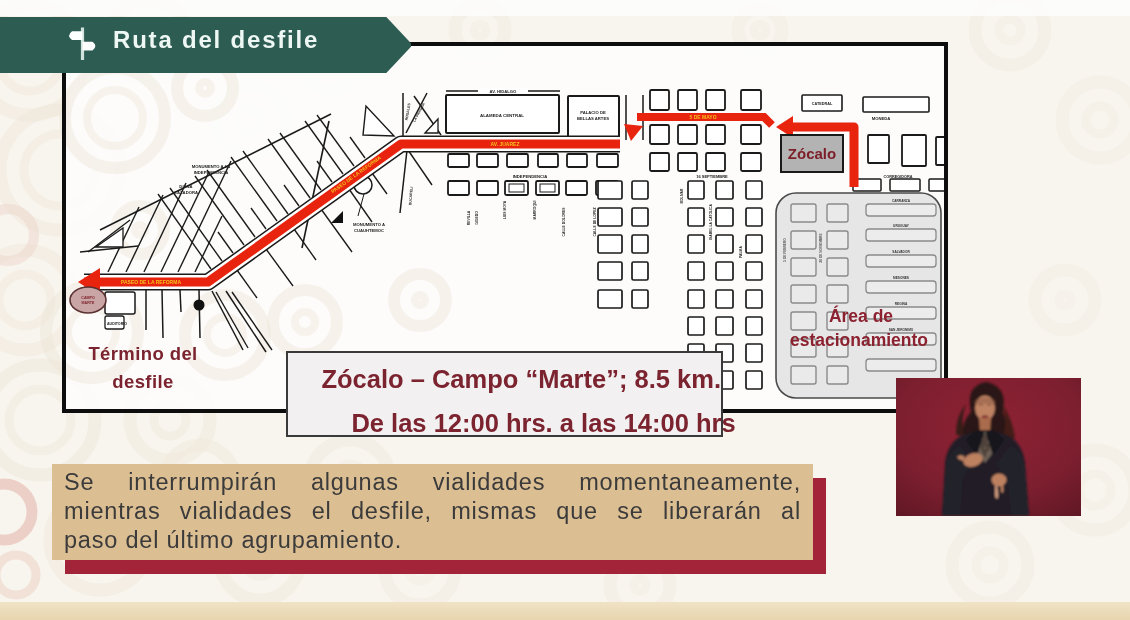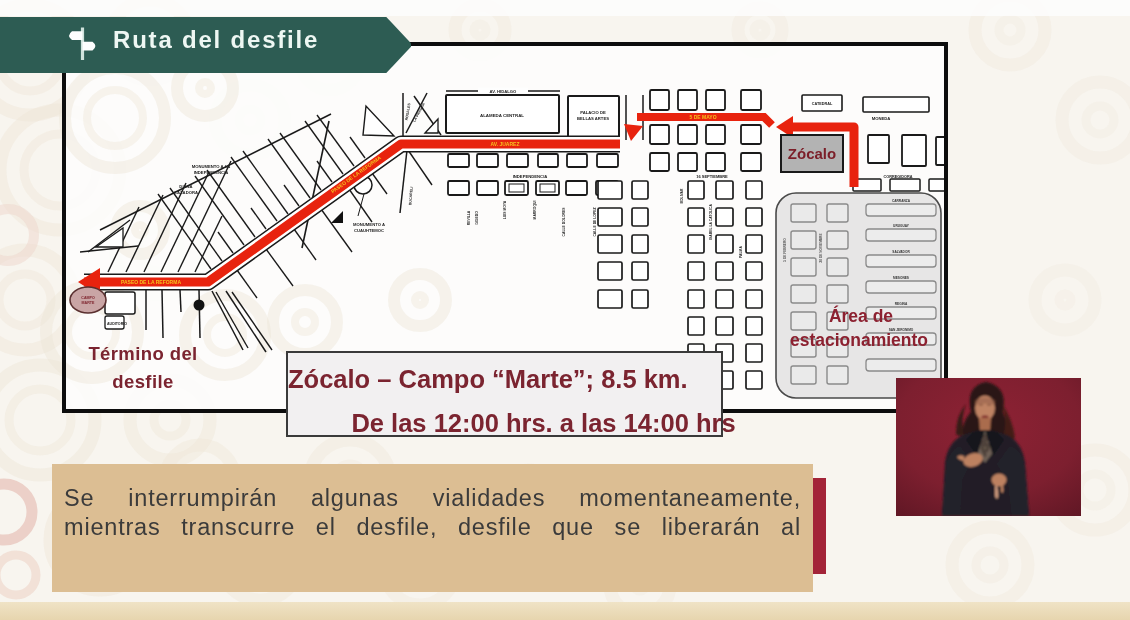--- a/index.html
+++ b/index.html
@@ -458,29 +458,30 @@
 <svg class="abs" style="left:62px;top:26px" width="40" height="40" viewBox="0 0 40 40">
 <line x1="20.5" y1="1.5" x2="20.5" y2="34" stroke="#cfe2dc" stroke-width="3.2"></line>
 <path d="M20.5,5.3 L20.5,14 L10,14 Q4.2,9.6 10,5.3 Z" fill="#fdfefe"></path>
 <path d="M20.5,15.8 L20.5,24.6 L30.5,24.6 Q36.3,20.2 30.5,15.8 Z" fill="#fdfefe"></path>
 </svg>
 
 <div class="abs" style="left:113px;top:26px;font-size:24px;font-weight:bold;color:#eef7f3;letter-spacing:1.8px;">Ruta del desfile</div>
 
 <div class="abs" style="left:286px;top:351px;width:433px;height:82px;background:#f2f0f1;border:2.5px solid #3a3a3a;"></div>
 
-<div class="abs" style="left:288px;top:365px;width:433px;text-align:left;font-size:25.5px;font-weight:bold;color:#7b2430;">Zócalo – Campo “Marte”; 8.5 km.</div>
+<div class="abs" style="left:288px;top:365px;width:433px;text-align:right;font-size:25.5px;font-weight:bold;color:#7b2430;">Zócalo – Campo “Marte”; 8.5 km.</div>
 
 <div class="abs" style="left:288px;top:409px;width:433px;text-align:center;font-size:25.5px;font-weight:bold;color:#7b2430;padding-left:39px;">De las 12:00 hrs. a las 14:00 hrs</div>
 
 <div class="abs" style="left:65px;top:478px;width:761px;height:96px;background:#a32438;"></div>
 
-<div class="abs" style="left:52px;top:464px;width:737px;height:88px;background:#dcbe93;padding:20px 12px;font-size:23.5px;letter-spacing:0.8px;line-height:29px;color:#3b3b3b;">
+<div class="abs" style="left:52px;top:464px;width:737px;height:88px;background:#dcbe93;padding:4px 12px;font-size:23.5px;letter-spacing:0.8px;line-height:29px;color:#3b3b3b;">
 <div style="text-align:justify;text-align-last:justify;">Se interrumpirán algunas vialidades momentaneamente,</div>
-<div style="text-align:justify;text-align-last:justify;">mientras transcurre el desfile, desfile que se liberarán al</div>
+<div style="text-align:justify;text-align-last:justify;">mientras vialidades el desfile, mismas que se liberarán al</div>
+<div>paso del último agrupamiento.</div>
 </div>
 
 <svg class="abs" style="left:896px;top:378px" width="185" height="138" viewBox="0 0 185 138">
 <defs>
  <radialGradient id="bgv" cx="50%" cy="35%" r="90%">
    <stop offset="0%" stop-color="#8e2234"></stop>
    <stop offset="55%" stop-color="#7d1f2f"></stop>
    <stop offset="100%" stop-color="#591522"></stop>
  </radialGradient>
  <filter id="soft" x="-20%" y="-20%" width="140%" height="140%">

